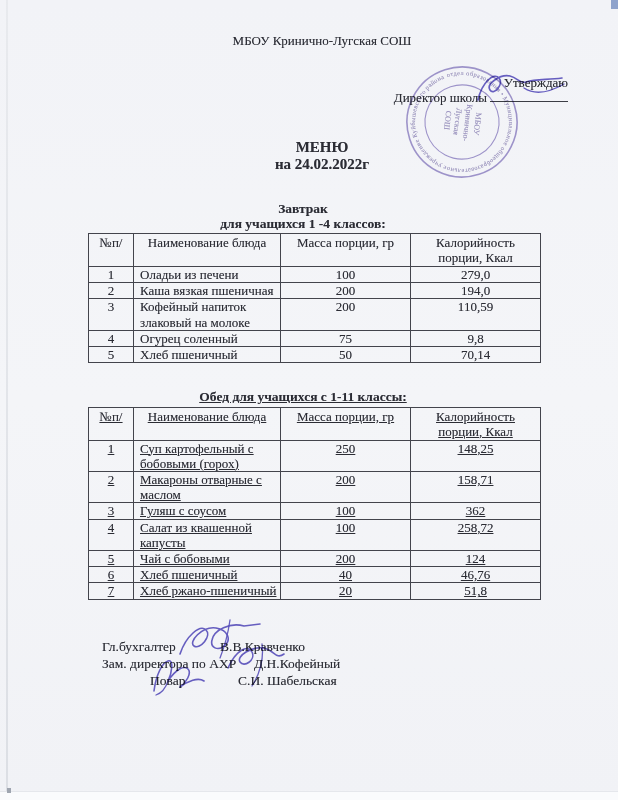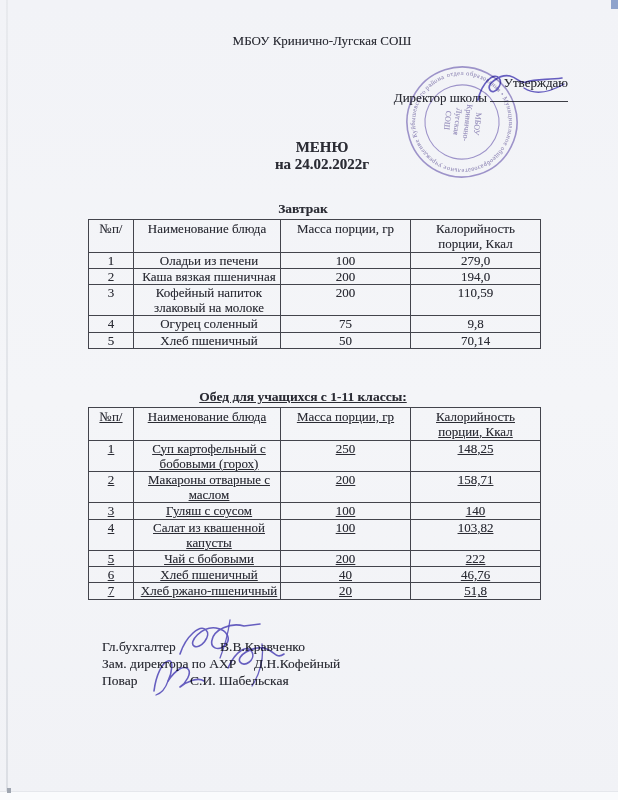--- a/index.html
+++ b/index.html
@@ -47,27 +47,27 @@
   .section-lunch{top:390px;text-decoration:underline;}
   .tbl-title,.tbl-subtitle{font-weight:bold;font-size:13.5px;line-height:14.5px;
     text-align:center;transform:translateX(-11px);}
   .menu-table{border-collapse:collapse;width:452px;margin-top:2px;
     font-size:13px;table-layout:fixed;}
   .menu-table th,.menu-table td{border:1px solid #43444c;}
   .menu-table th{font-weight:normal;text-align:center;line-height:15px;
     padding:1px 2px;vertical-align:top;}
   .menu-table td{line-height:15.2px;padding:0 2px;vertical-align:top;}
   .menu-table td.c0,.menu-table td.c2,.menu-table td.c3{text-align:center;}
-  .menu-table td.c1{text-align:center;padding-left:6px;margin-left:40px;}
+  .menu-table td.c1{text-align:left;padding-left:6px;margin-left:40px;}
 
   .footer{position:absolute;top:638px;left:102px;font-size:13.5px;line-height:17.2px;}
   .footer .role{display:inline-block;}
   .footer .r0 .role{width:118px;}
   .footer .r1 .role{width:152px;}
-  .footer .r2 .role{width:88px;}
+  .footer .r2 .role{width:88px;margin-left:48px;}
 
   .stamp text{fill:#8d7fc0;}
   .stamp circle{stroke:#8f81c4;fill:none;}
 </style>
 </head>
 <body>
 
 <div class="page">
 
   <div class="edge-left"></div>
@@ -106,20 +106,21 @@
     <path d="M50,22 C62,30 76,26 90,18" stroke-width="1.4"></path>
   </svg>
 
   <div class="menu-block">
     <div>МЕНЮ</div>
     <div>на 24.02.2022г</div>
   </div>
 
   <div class="section section-breakfast">
     <div class="tbl-title">Завтрак</div>
+    <div class="tbl-subtitle">для учащихся 1 -4 классов:</div>
     <table class="menu-table">
       <colgroup>
         <col style="width:45px">
           <col style="width:147px">
           <col style="width:130px">
           <col style="width:130px">
       </colgroup>
     <thead>
           <tr>
             <th>№п/</th>
@@ -190,33 +191,33 @@
           <tr>
             <td class="c0">2</td>
             <td class="c1">Макароны отварные с маслом</td>
             <td class="c2">200</td>
             <td class="c3">158,71</td>
           </tr>
           <tr>
             <td class="c0">3</td>
             <td class="c1">Гуляш с соусом</td>
             <td class="c2">100</td>
-            <td class="c3">140</td>
+            <td class="c3">362</td>
           </tr>
           <tr>
             <td class="c0">4</td>
             <td class="c1">Салат из квашенной капусты</td>
             <td class="c2">100</td>
-            <td class="c3">103,82</td>
+            <td class="c3">258,72</td>
           </tr>
           <tr>
             <td class="c0">5</td>
             <td class="c1">Чай с бобовыми</td>
             <td class="c2">200</td>
-            <td class="c3">222</td>
+            <td class="c3">124</td>
           </tr>
           <tr>
             <td class="c0">6</td>
             <td class="c1">Хлеб пшеничный</td>
             <td class="c2">40</td>
             <td class="c3">46,76</td>
           </tr>
           <tr>
             <td class="c0">7</td>
             <td class="c1">Хлеб ржано-пшеничный</td>

